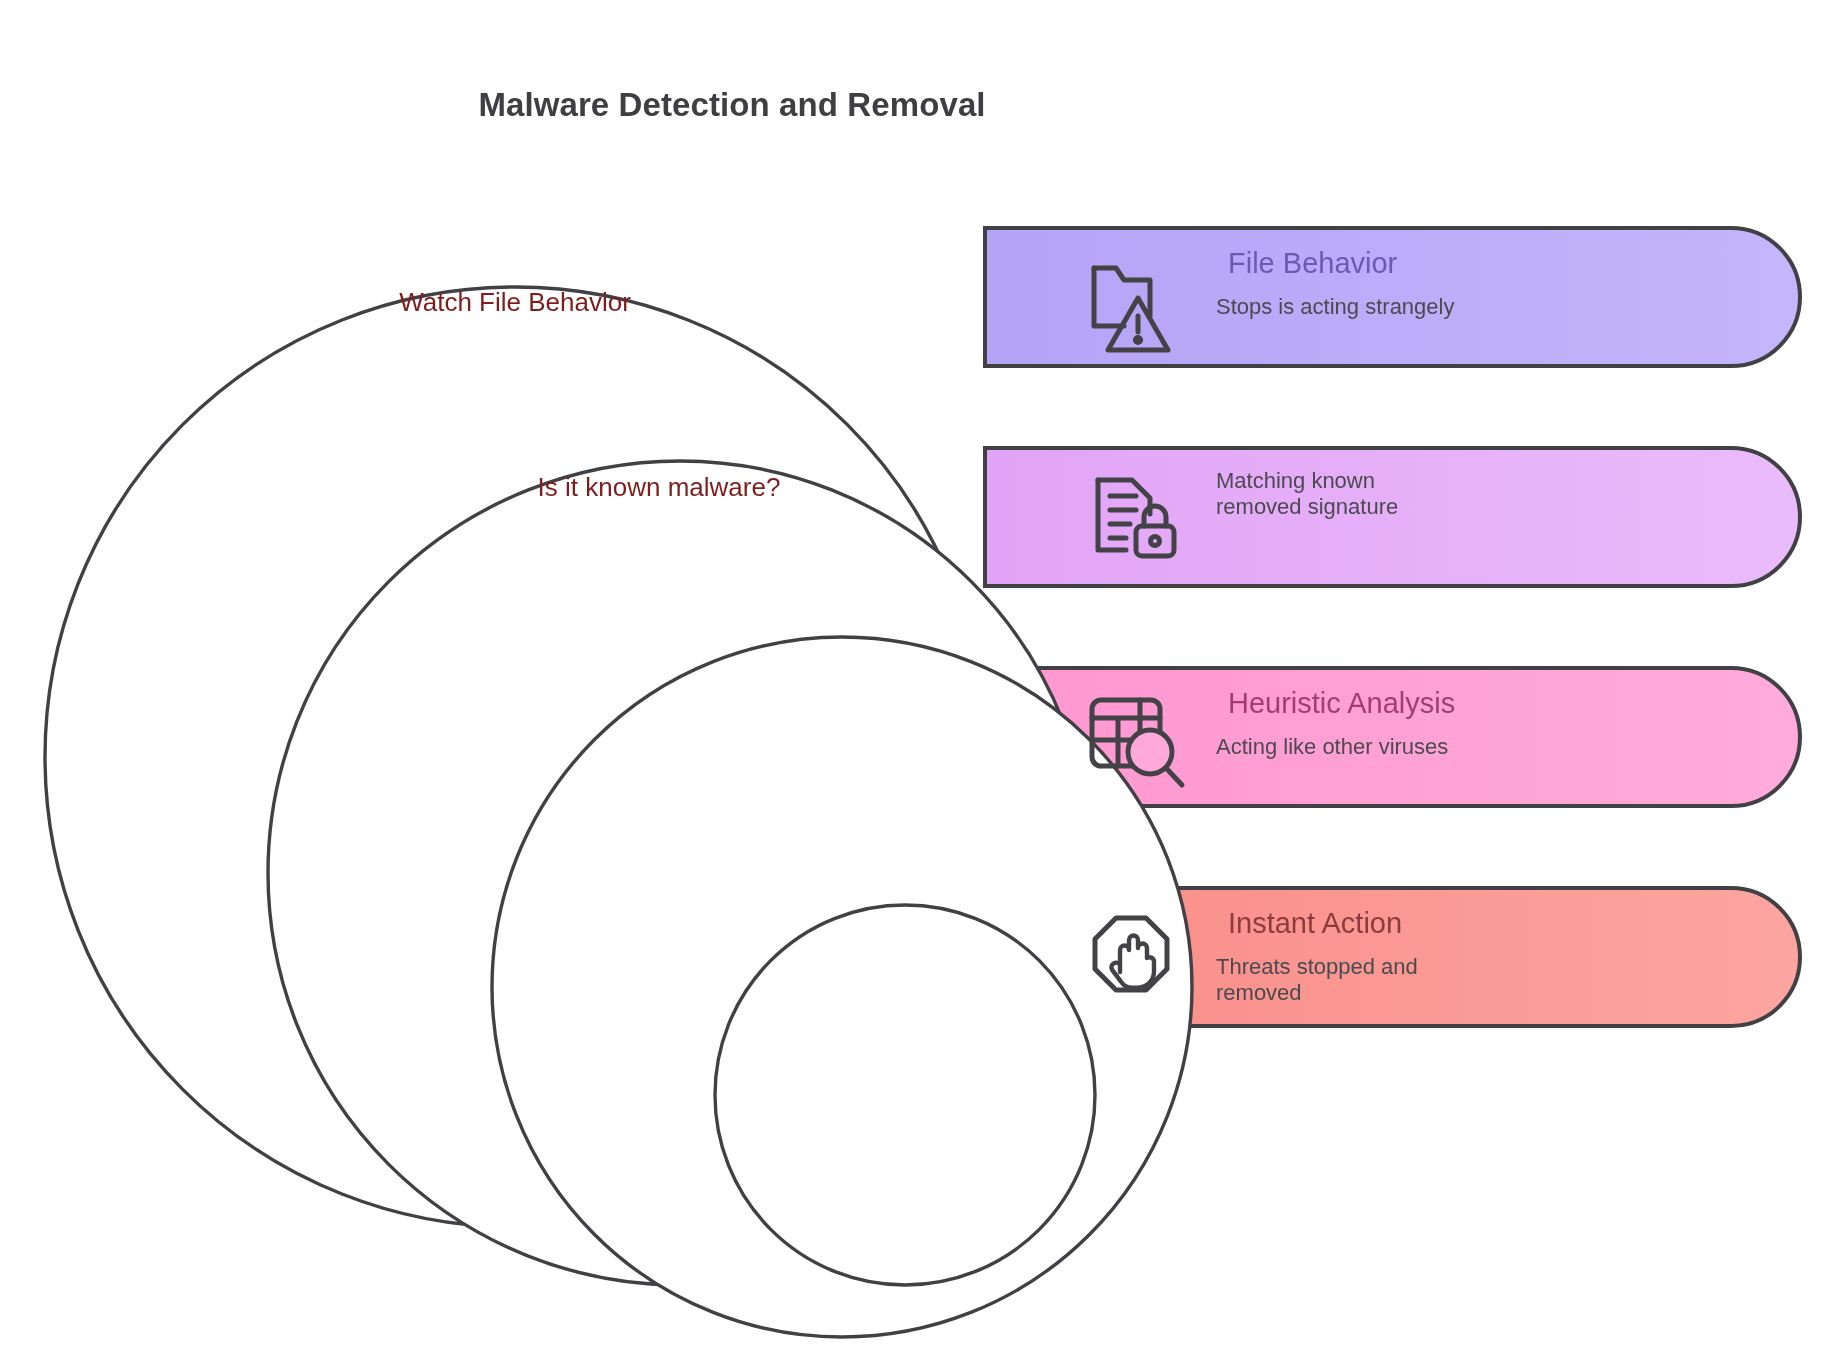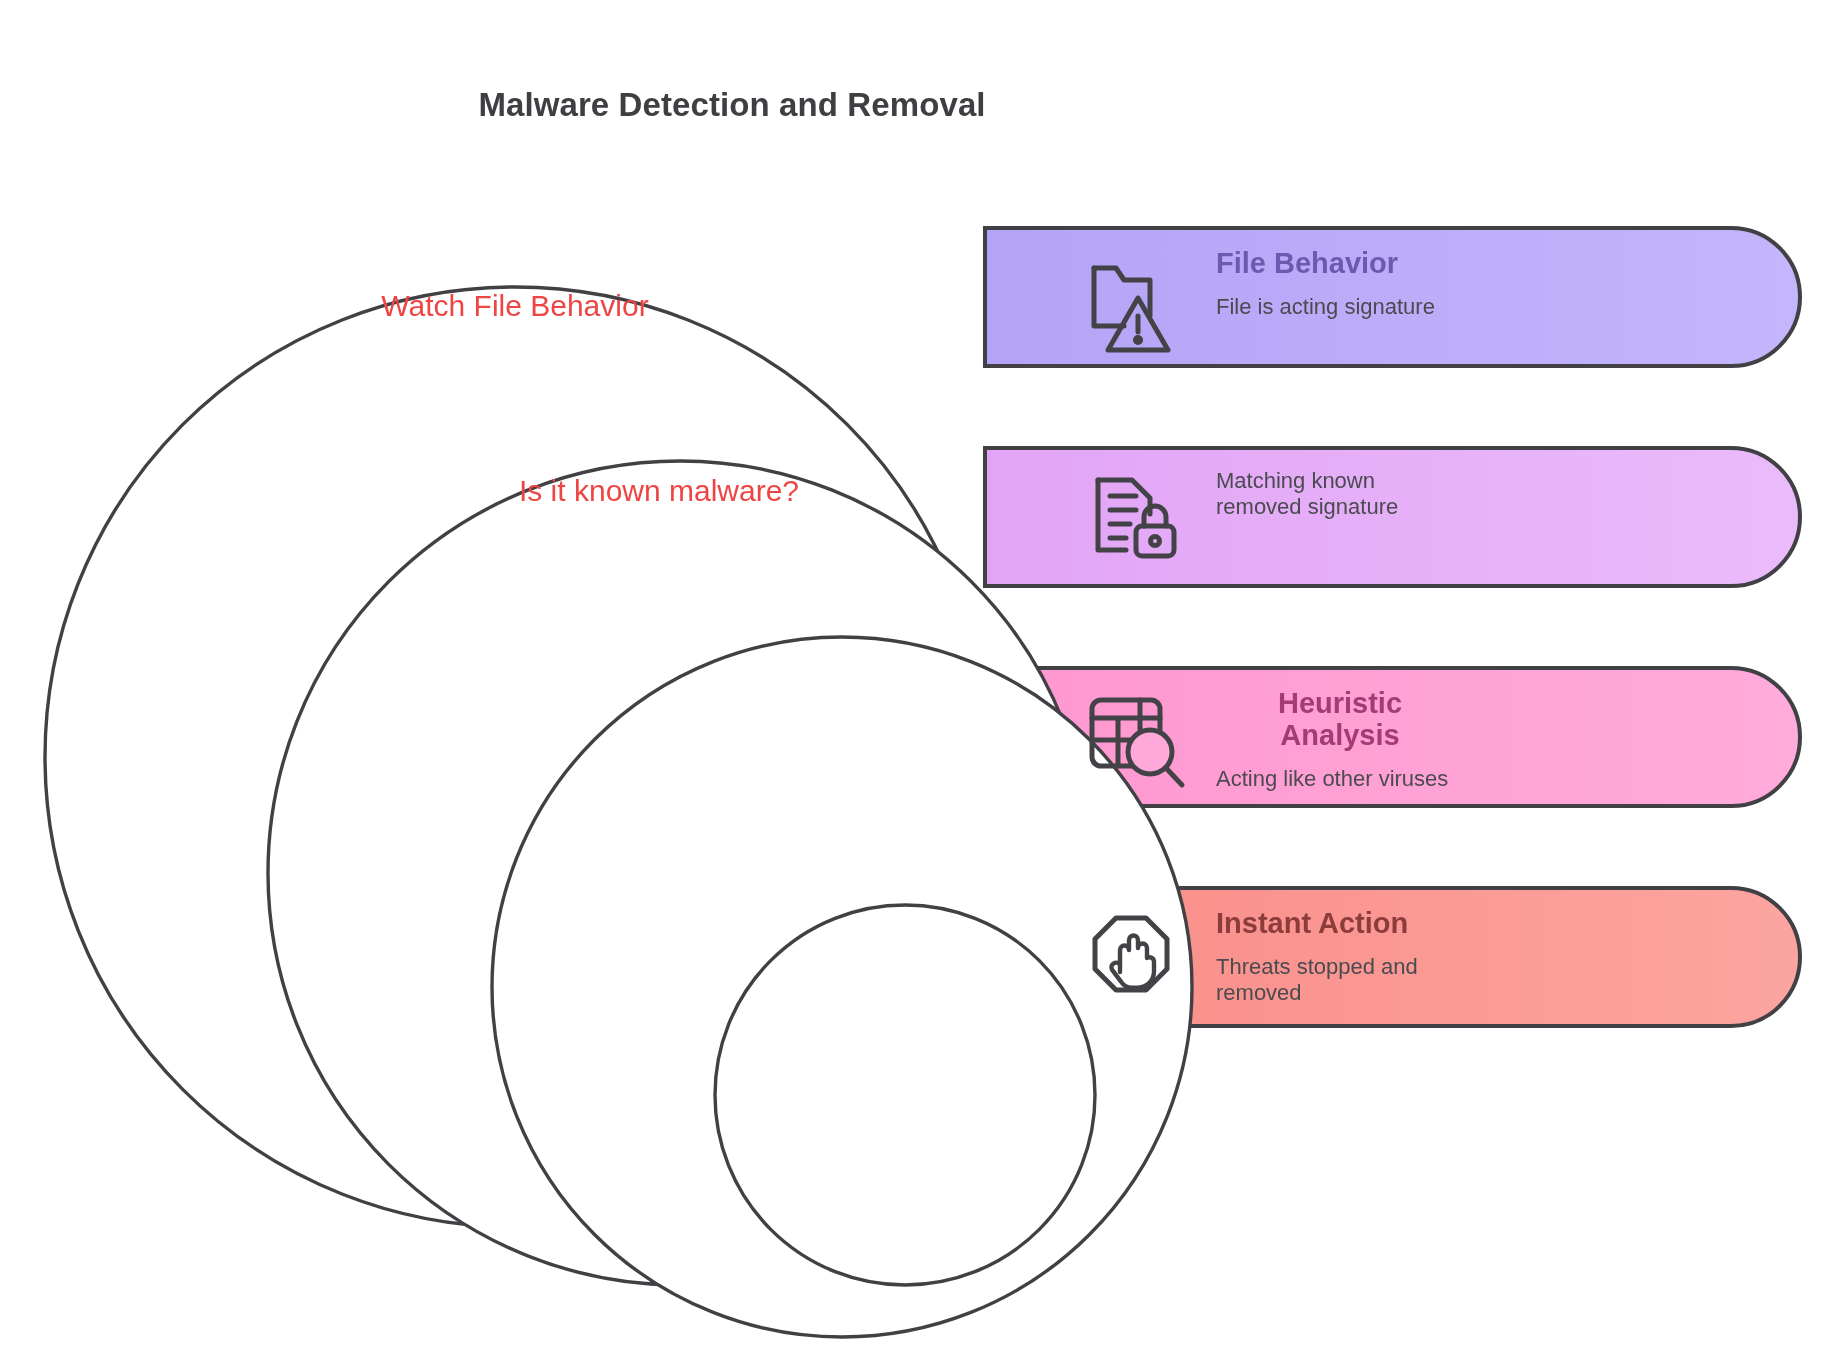--- a/index.html
+++ b/index.html
@@ -18,33 +18,33 @@
     text-align:center;
     font-size:33px;
     font-weight:bold;
     color:#3f3f43;
     letter-spacing:.1px;
   }
 
   .circle-label{
     position:absolute;
     text-align:center;
-    color:#ef4444;
-    font-size:30px;
+    color:#7f1d1d;
+    font-size:26px;
     line-height:1.38;
     white-space:pre-line;
   }
 
   .band-text{
     position:absolute;
   }
   .band-title{
     font-size:29px;
-    font-weight:bold;
-    margin:0 0 14px 0;
+    font-weight:normal;
+    margin:0 0 14px 12px;
     line-height:1.1;
   }
   .band-sub{
     font-size:22px;
     color:#4a4a4f;
     line-height:1.2;
   }
 </style>
 </head>
 <body>
@@ -146,21 +146,21 @@
       </g>
   </svg>
 
   <div class="title">Malware Detection and Removal</div>
 
   <div class="circle-label" style="left:260px;top:285px;width:510px;">Watch File Behavior</div>
   <div class="circle-label" style="left:444px;top:470px;width:430px;">Is it known malware?</div>
 
   <div class="band-text" style="left:1216px;top:248px;">
     <div class="band-title" style="color:#6b5bb0;">File Behavior</div>
-    <div class="band-sub">File is acting signature</div>
+    <div class="band-sub">Stops is acting strangely</div>
   </div>
   <div class="band-text" style="left:1216px;top:468px;">
     <div class="band-sub">Matching known removed signature</div>
   </div>
   <div class="band-text" style="left:1216px;top:688px;">
     <div class="band-title" style="color:#a33b74;text-align:center;">Heuristic Analysis</div>
     <div class="band-sub">Acting like other viruses</div>
   </div>
   <div class="band-text" style="left:1216px;top:908px;">
     <div class="band-title" style="color:#8d3c3c;">Instant Action</div>

